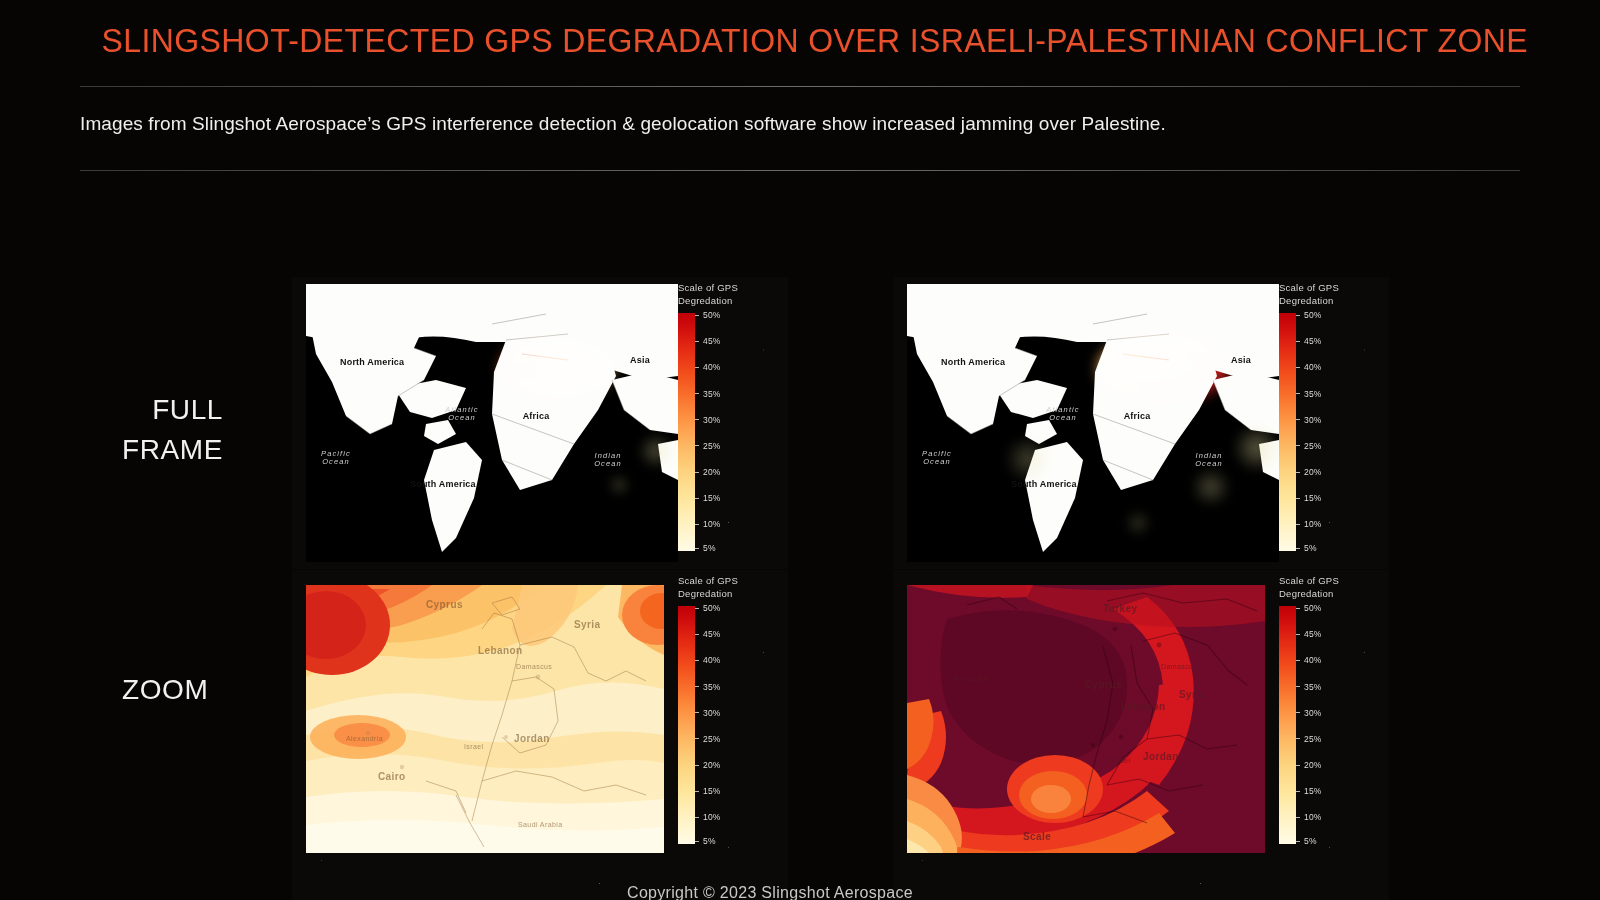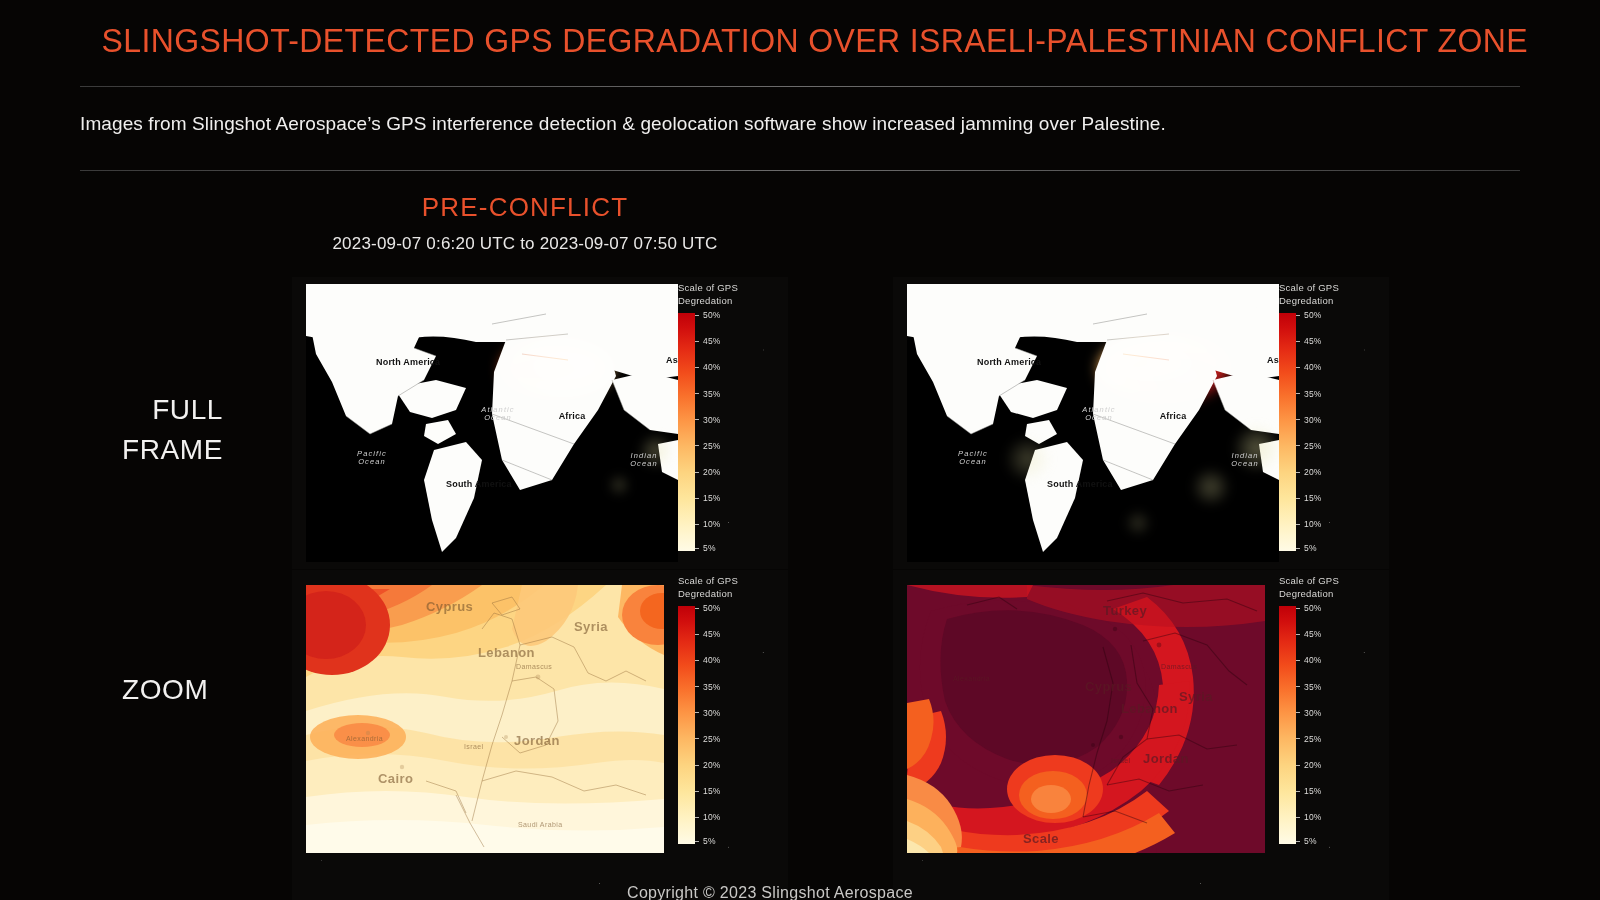--- a/index.html
+++ b/index.html
@@ -81,36 +81,36 @@
   
   .world {
     position: absolute; left: 14px; top: 7px; width: 372px; height: 278px;
     background: #000; overflow: hidden;
   }
   .land-svg { position: absolute; inset: 0; width: 100%; height: 100%; }
 
   .maplabel {
     position: absolute; color: #111; font-size: 9px; font-weight: 700;
     letter-spacing: .2px; line-height: 1.05; text-align: center;
-    white-space: nowrap; pointer-events: none; margin-left: 36px;
+    white-space: nowrap; pointer-events: none;
   }
   .maplabel.ocean {
     color: #cfcfcf; font-weight: 400; font-style: italic;
     font-size: 7.5px; letter-spacing: 1.1px;
   }
 
   
   .blob { position: absolute; border-radius: 50%; filter: blur(7px); mix-blend-mode: screen; }
   .glow-dot { position: absolute; border-radius: 50%; filter: blur(5px); }
 
   
   .region { position: absolute; left: 14px; top: 15px; width: 358px; height: 268px; overflow: hidden; }
   .region-svg { position: absolute; inset: 0; width: 100%; height: 100%; }
   .rlabel {
-    position: absolute; font-size: 13px; letter-spacing: .4px;
+    position: absolute; font-size: 10px; letter-spacing: .4px;
     white-space: nowrap; pointer-events: none; font-weight: 600;
   }
   .rlabel.pre  { color: rgba(120,85,45,.60); }
   .rlabel.mid  { color: rgba(90,25,35,.70); }
   .rlabel.city { font-weight: 400; font-size: 7px; }
 
   
   .cb-wrap { position: absolute; }
   .cb-title {
     color: #d9d8d6; font-size: 9.5px; line-height: 1.35; letter-spacing: .25px;
@@ -139,24 +139,20 @@
 </head>
 <body>
 
 <div id="page">
 
   <div class="title">SLINGSHOT-DETECTED GPS DEGRADATION OVER ISRAELI-PALESTINIAN CONFLICT ZONE</div>
   <div class="rule top"></div>
   <div class="subtitle">Images from Slingshot Aerospace’s GPS interference detection &amp; geolocation software show increased  jamming over Palestine.</div>
   <div class="rule bot"></div>
 
-  <div class="col-head left">
-    <div class="col-title">PRE-CONFLICT</div>
-    <div class="col-range">2023-09-07 0:6:20 UTC to 2023-09-07 07:50 UTC</div>
-  </div>
 
   <div class="row-label full">
     <div>FULL</div>
     <div>FRAME</div>
   </div>
   <div class="row-label zoom">ZOOM</div>
 
   <div class="panel fl">
     <div class="world">
       <svg class="land-svg" viewBox="0 0 372 278" preserveAspectRatio="none">

